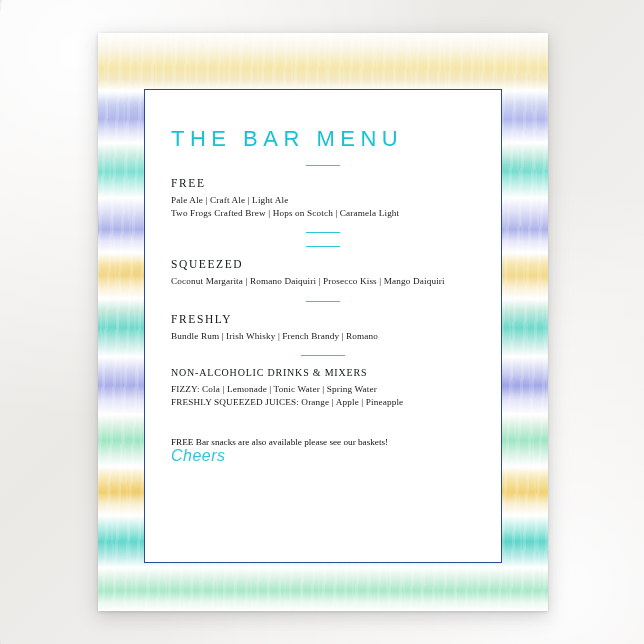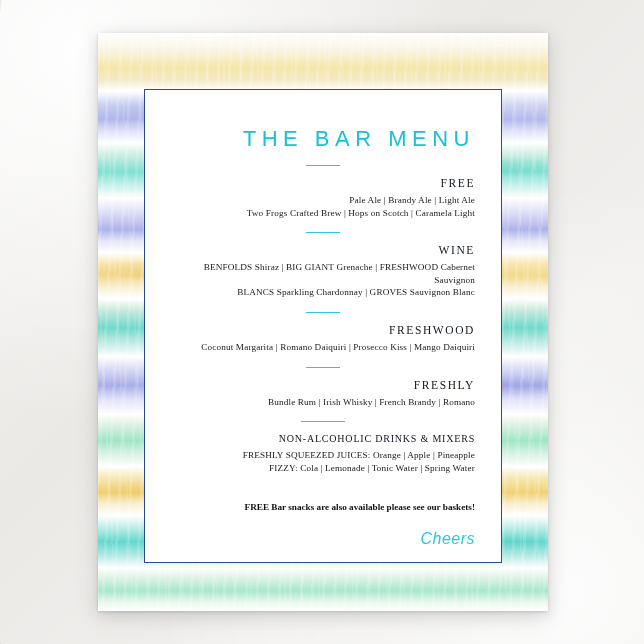--- a/index.html
+++ b/index.html
@@ -130,21 +130,21 @@
     bottom: 48px;
     background: #ffffff;
     border: 1.5px solid #2c4b8f;
     box-sizing: border-box;
   }
   #panel-inner {
     position: absolute;
     inset: 0;
     padding: 26px 26px 24px;
     box-sizing: border-box;
-    text-align: right;
+    text-align: left;
     color: #111;
   }
 
   #menu-title {
     font-family: "Liberation Sans", sans-serif;
     color: #17c2d6;
     font-size: 22px;
     letter-spacing: 5.5px;
     font-weight: 400;
     margin: 10px 0 0;
@@ -175,30 +175,30 @@
     color: #1a1a1a;
     margin: 0;
     letter-spacing: .15px;
   }
 
   .note {
     font-family: "Liberation Serif", serif;
     font-size: 9.2px;
     color: #111;
     margin: 0;
-    font-weight: 700;
+    font-weight: 400;
   }
 
   #cheers {
     font-family: "Liberation Sans", sans-serif;
     color: #2fc6d8;
     font-size: 16px;
     font-style: italic;
     letter-spacing: .5px;
-    margin-top: 18px;
+    margin-top: 0;
   }
 
   .sec { margin-bottom: 2px; }
   .beers-block { margin-top: 2px; }
 </style>
 </head>
 <body>
 
 <div id="backdrop"></div>
 
@@ -209,52 +209,47 @@
 
   <div id="panel">
     <div id="panel-inner">
 
       <h1 id="menu-title">THE BAR MENU</h1>
 
       <div class="divider"></div>
 
       <div class="sec beers-block">
         <div class="section-head">FREE</div>
-        <p class="line">Pale Ale  |  Brandy Ale  |  Light Ale</p>
+        <p class="line">Pale Ale  |  Craft Ale  |  Light Ale</p>
         <p class="line">Two Frogs Crafted Brew  |  Hops on Scotch  |  Caramela Light</p>
       </div>
 
       <div class="divider"></div>
 
+
+      <div class="divider"></div>
+
       <div class="sec">
-        <div class="section-head">WINE</div>
-        <p class="line">BENFOLDS Shiraz | BIG GIANT Grenache | FRESHWOOD Cabernet Sauvignon</p>
-        <p class="line">BLANCS Sparkling Chardonnay | GROVES Sauvignon Blanc</p>
-      </div>
-
-      <div class="divider"></div>
-
-      <div class="sec">
-        <div class="section-head">FRESHWOOD</div>
+        <div class="section-head">SQUEEZED</div>
         <p class="line">Coconut Margarita  |  Romano Daiquiri  |  Prosecco Kiss  |  Mango Daiquiri</p>
       </div>
 
       <div class="divider"></div>
 
       <div class="sec">
         <div class="section-head">FRESHLY</div>
         <p class="line">Bundle Rum | Irish Whisky | French Brandy | Romano</p>
       </div>
 
       <div class="divider wide"></div>
 
       <div class="sec">
         <div class="section-head long">NON-ALCOHOLIC DRINKS &amp; MIXERS</div>
+        <p class="line">FIZZY: Cola | Lemonade | Tonic Water | Spring Water</p>
         <p class="line">FRESHLY SQUEEZED JUICES: Orange | Apple | Pineapple</p>
-        <p class="line">FIZZY: Cola | Lemonade | Tonic Water | Spring Water</p>
       </div>
 
       <div style="height:26px"></div>
 
       <p class="note">FREE Bar snacks are also available please see our baskets!</p>
 
       <div id="cheers">Cheers</div>
 
     </div>
   </div>

